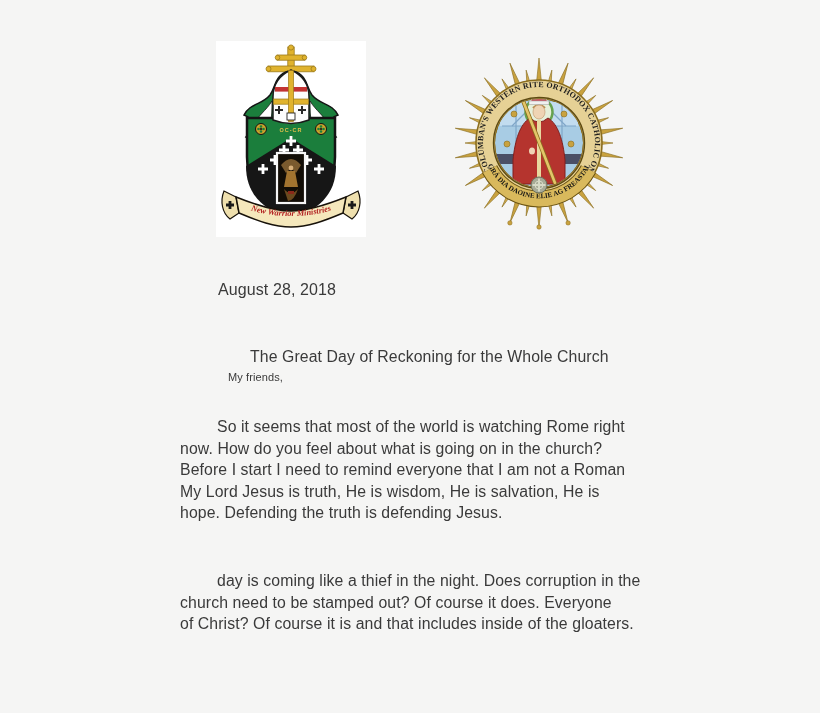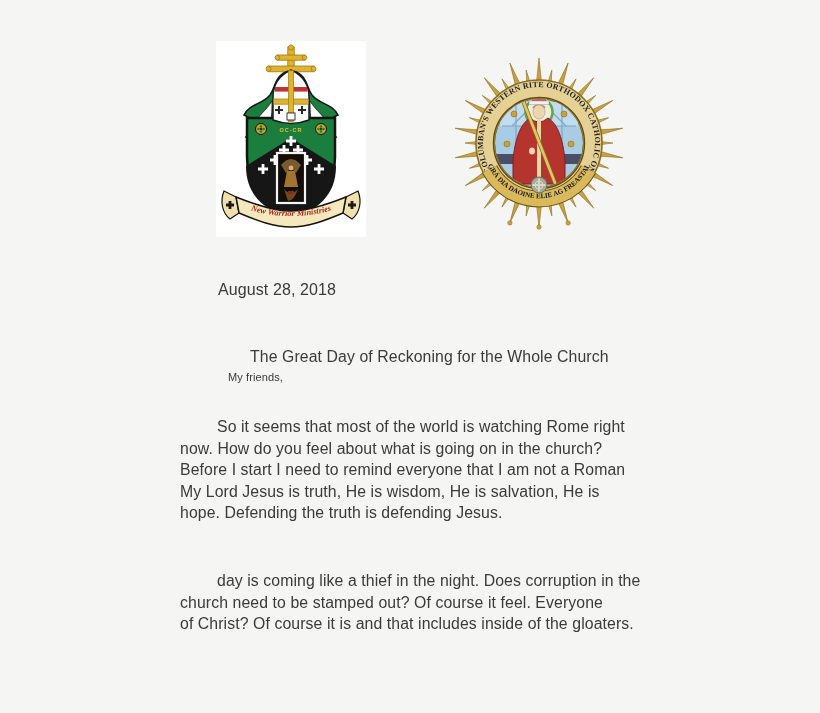--- a/index.html
+++ b/index.html
@@ -232,17 +232,17 @@
   <div class="abs salutation">My friends,</div>
   <div class="abs para p1">
       <div class="line">So it seems that most of the world is watching Rome right</div>
       <div class="line">now. How do you feel about what is going on in the church?</div>
       <div class="line">Before I start I need to remind everyone that I am not a Roman</div>
       <div class="line">My Lord Jesus is truth, He is wisdom, He is salvation, He is</div>
       <div class="line">hope. Defending the truth is defending Jesus.</div>
     </div>
   <div class="abs para p2">
       <div class="line">day is coming like a thief in the night. Does corruption in the</div>
-      <div class="line">church need to be stamped out? Of course it feel. Everyone</div>
+      <div class="line">church need to be stamped out? Of course it does. Everyone</div>
       <div class="line">of Christ? Of course it is and that includes inside of the gloaters.</div>
     </div>
 
 </div>
 
 </body></html>

